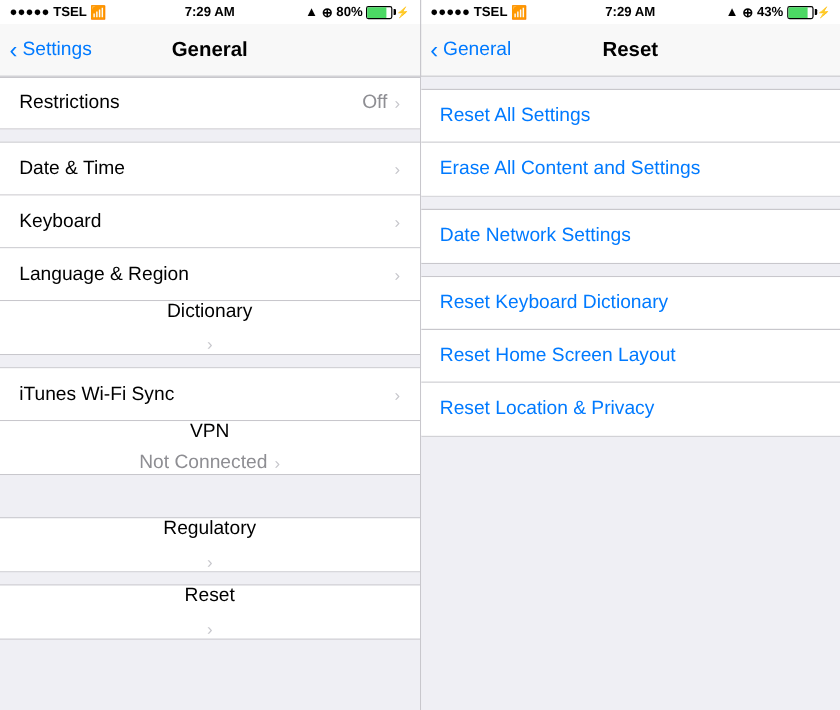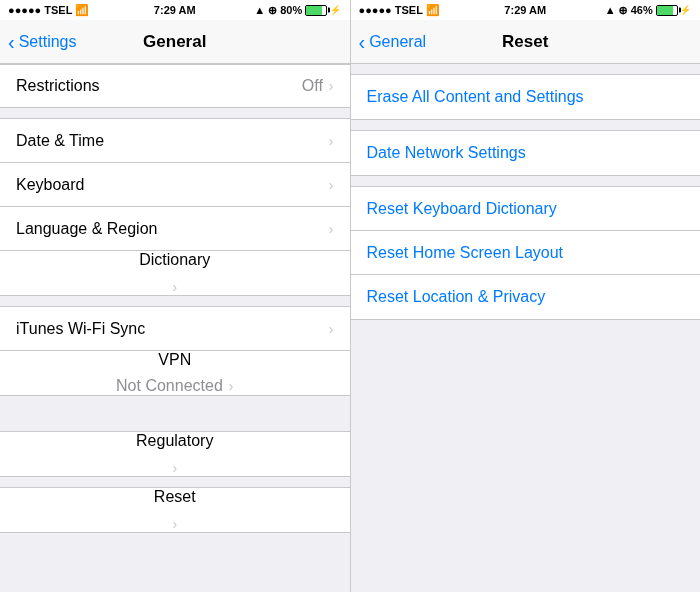--- a/index.html
+++ b/index.html
@@ -194,21 +194,21 @@
 
   <div class="status-bar-wrapper">
     <div class="status-bar-left">
       <span>●●●●● TSEL</span>
       <span>📶</span>
     </div>
     <span style="position:absolute;left:50%;transform:translateX(-50%);font-size:11px;font-weight:600;">7:29 AM</span>
     <div class="status-bar-right">
       <span>▲</span>
       <span>⊕</span>
-      <span>46%</span>
+      <span>43%</span>
       <span style="display:inline-flex;align-items:center;width:22px;height:11px;border:1.5px solid #000;border-radius:2px;position:relative;">
         <span style="height:100%;width:79%;background:#4cd964;border-radius:1px 0 0 1px;display:block;"></span>
         <span style="position:absolute;right:-4px;top:50%;transform:translateY(-50%);width:2px;height:5px;background:#000;border-radius:0 1px 1px 0;display:block;"></span>
       </span>
       <span style="font-size:9px;">⚡</span>
     </div>
   </div>
 </div>
 
 <div class="nav-headers">
@@ -315,20 +315,23 @@
   </div>
 
   <div class="panel-divider"></div>
 
   <div class="panel">
 
     <div class="section-separator-small" style="height:10px;"></div>
 
     <div class="list-group">
       <div class="reset-item">
+        <span class="reset-item-label">Reset All Settings</span>
+      </div>
+      <div class="reset-item">
         <span class="reset-item-label">Erase All Content and Settings</span>
       </div>
     </div>
 
     <div class="section-separator-small" style="height:10px;"></div>
 
     <div class="list-group">
       <div class="reset-item">
         <span class="reset-item-label">Date Network Settings</span>
       </div>

